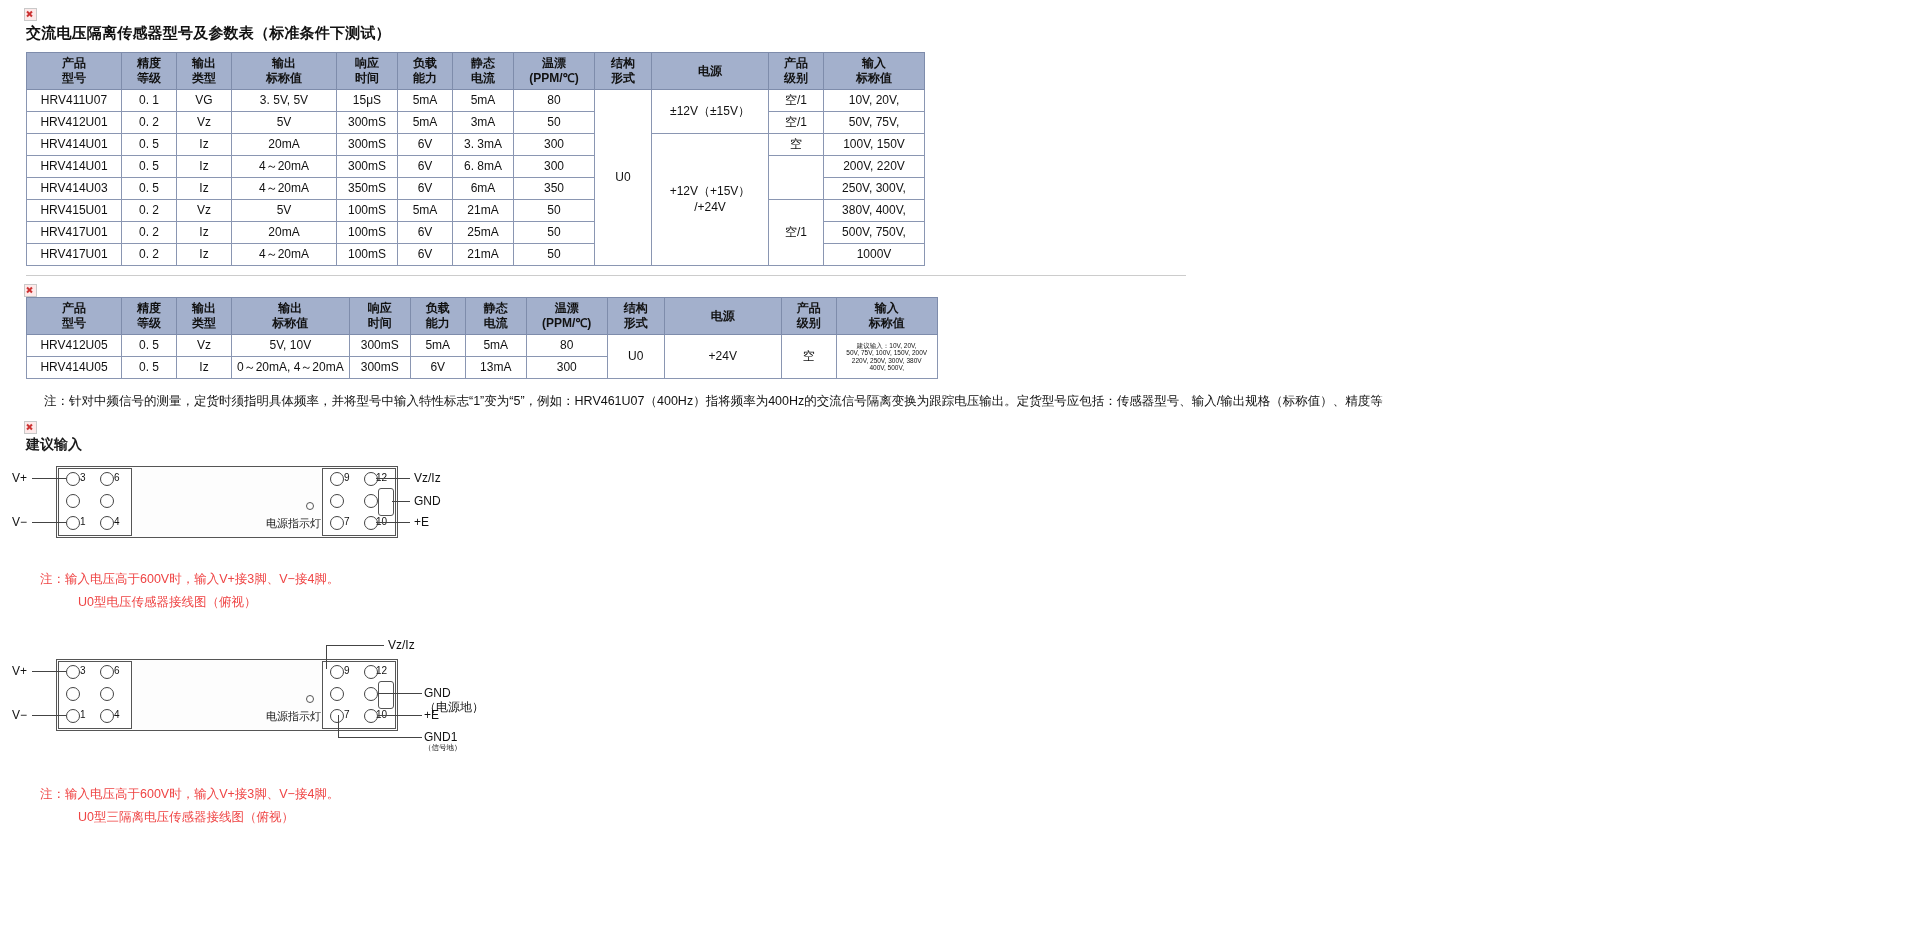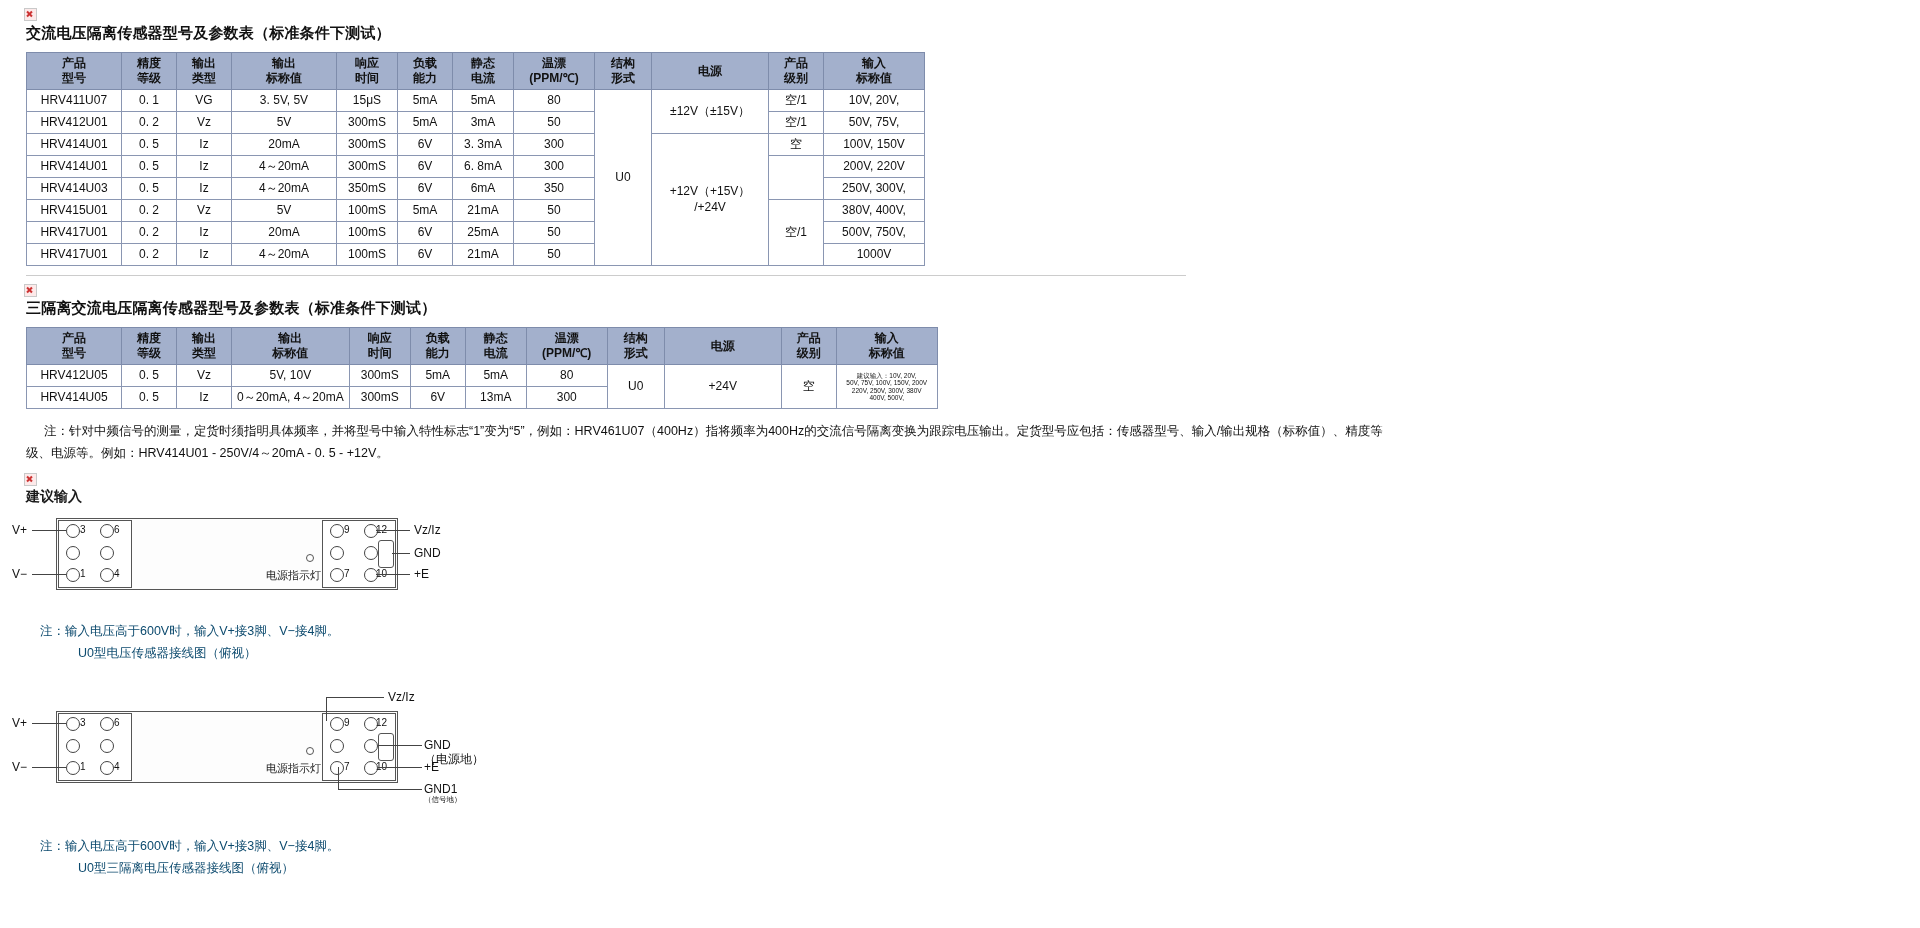--- a/index.html
+++ b/index.html
@@ -155,21 +155,21 @@
   }
   .cap-rect {
     position: absolute;
     border: 1px solid #555;
     border-radius: 3px;
     background: #fff;
   }
   .diag-note {
     font-size: 12.5px;
     line-height: 1.8;
-    color: #0c4a6e;
+    color: #ef4444;
     margin-left: 40px;
   }
   .diag-note .pad { display:inline-block; width: 38px; }
   .out-lbl {
     position: absolute;
     font-size: 12px;
     color: #111;
     white-space: pre-line;
   }
 </style>
@@ -314,21 +314,20 @@
       </tbody>
     </table>
   </div>
 
   <div class="hr-line"></div>
 
   <div style="margin-left:24px;">
     <span class="broken-img"></span>
   </div>
 
-  <div class="section-title" style="margin-top:2px;">三隔离交流电压隔离传感器型号及参数表（标准条件下测试）</div>
 
   <div class="tbl-wrap">
     <table class="spec">
       <thead>
         <tr>
           <th style="width:86px">产品
 型号</th>
           <th style="width:46px">精度
 等级</th>
           <th style="width:46px">输出
@@ -379,21 +378,20 @@
           <td>6V</td>
           <td>13mA</td>
           <td>300</td>
         </tr>
       </tbody>
     </table>
   </div>
 
   <div class="note">
     <div><span class="indent"></span><span>注：针对中频信号的测量，定货时须指明具体频率，并将型号中输入特性标志“1”变为“5”，例如：HRV461U07（400Hz）指将频率为400Hz的交流信号隔离变换为跟踪电压输出。定货型号应包括：传感器型号、输入/输出规格（标称值）、精度等</span></div>
-    <div>级、电源等。例如：HRV414U01 - 250V/4～20mA - 0. 5 - +12V。</div>
   </div>
 
   <div style="margin-left:24px; margin-top:6px;">
     <span class="broken-img"></span>
   </div>
 
   <div class="wiring-title">建议输入</div>
 
   <div class="diagram" style="height:90px; width:420px;">
     <div class="dev-body" style="left:30px; top:2px; width:340px; height:70px;"></div>

